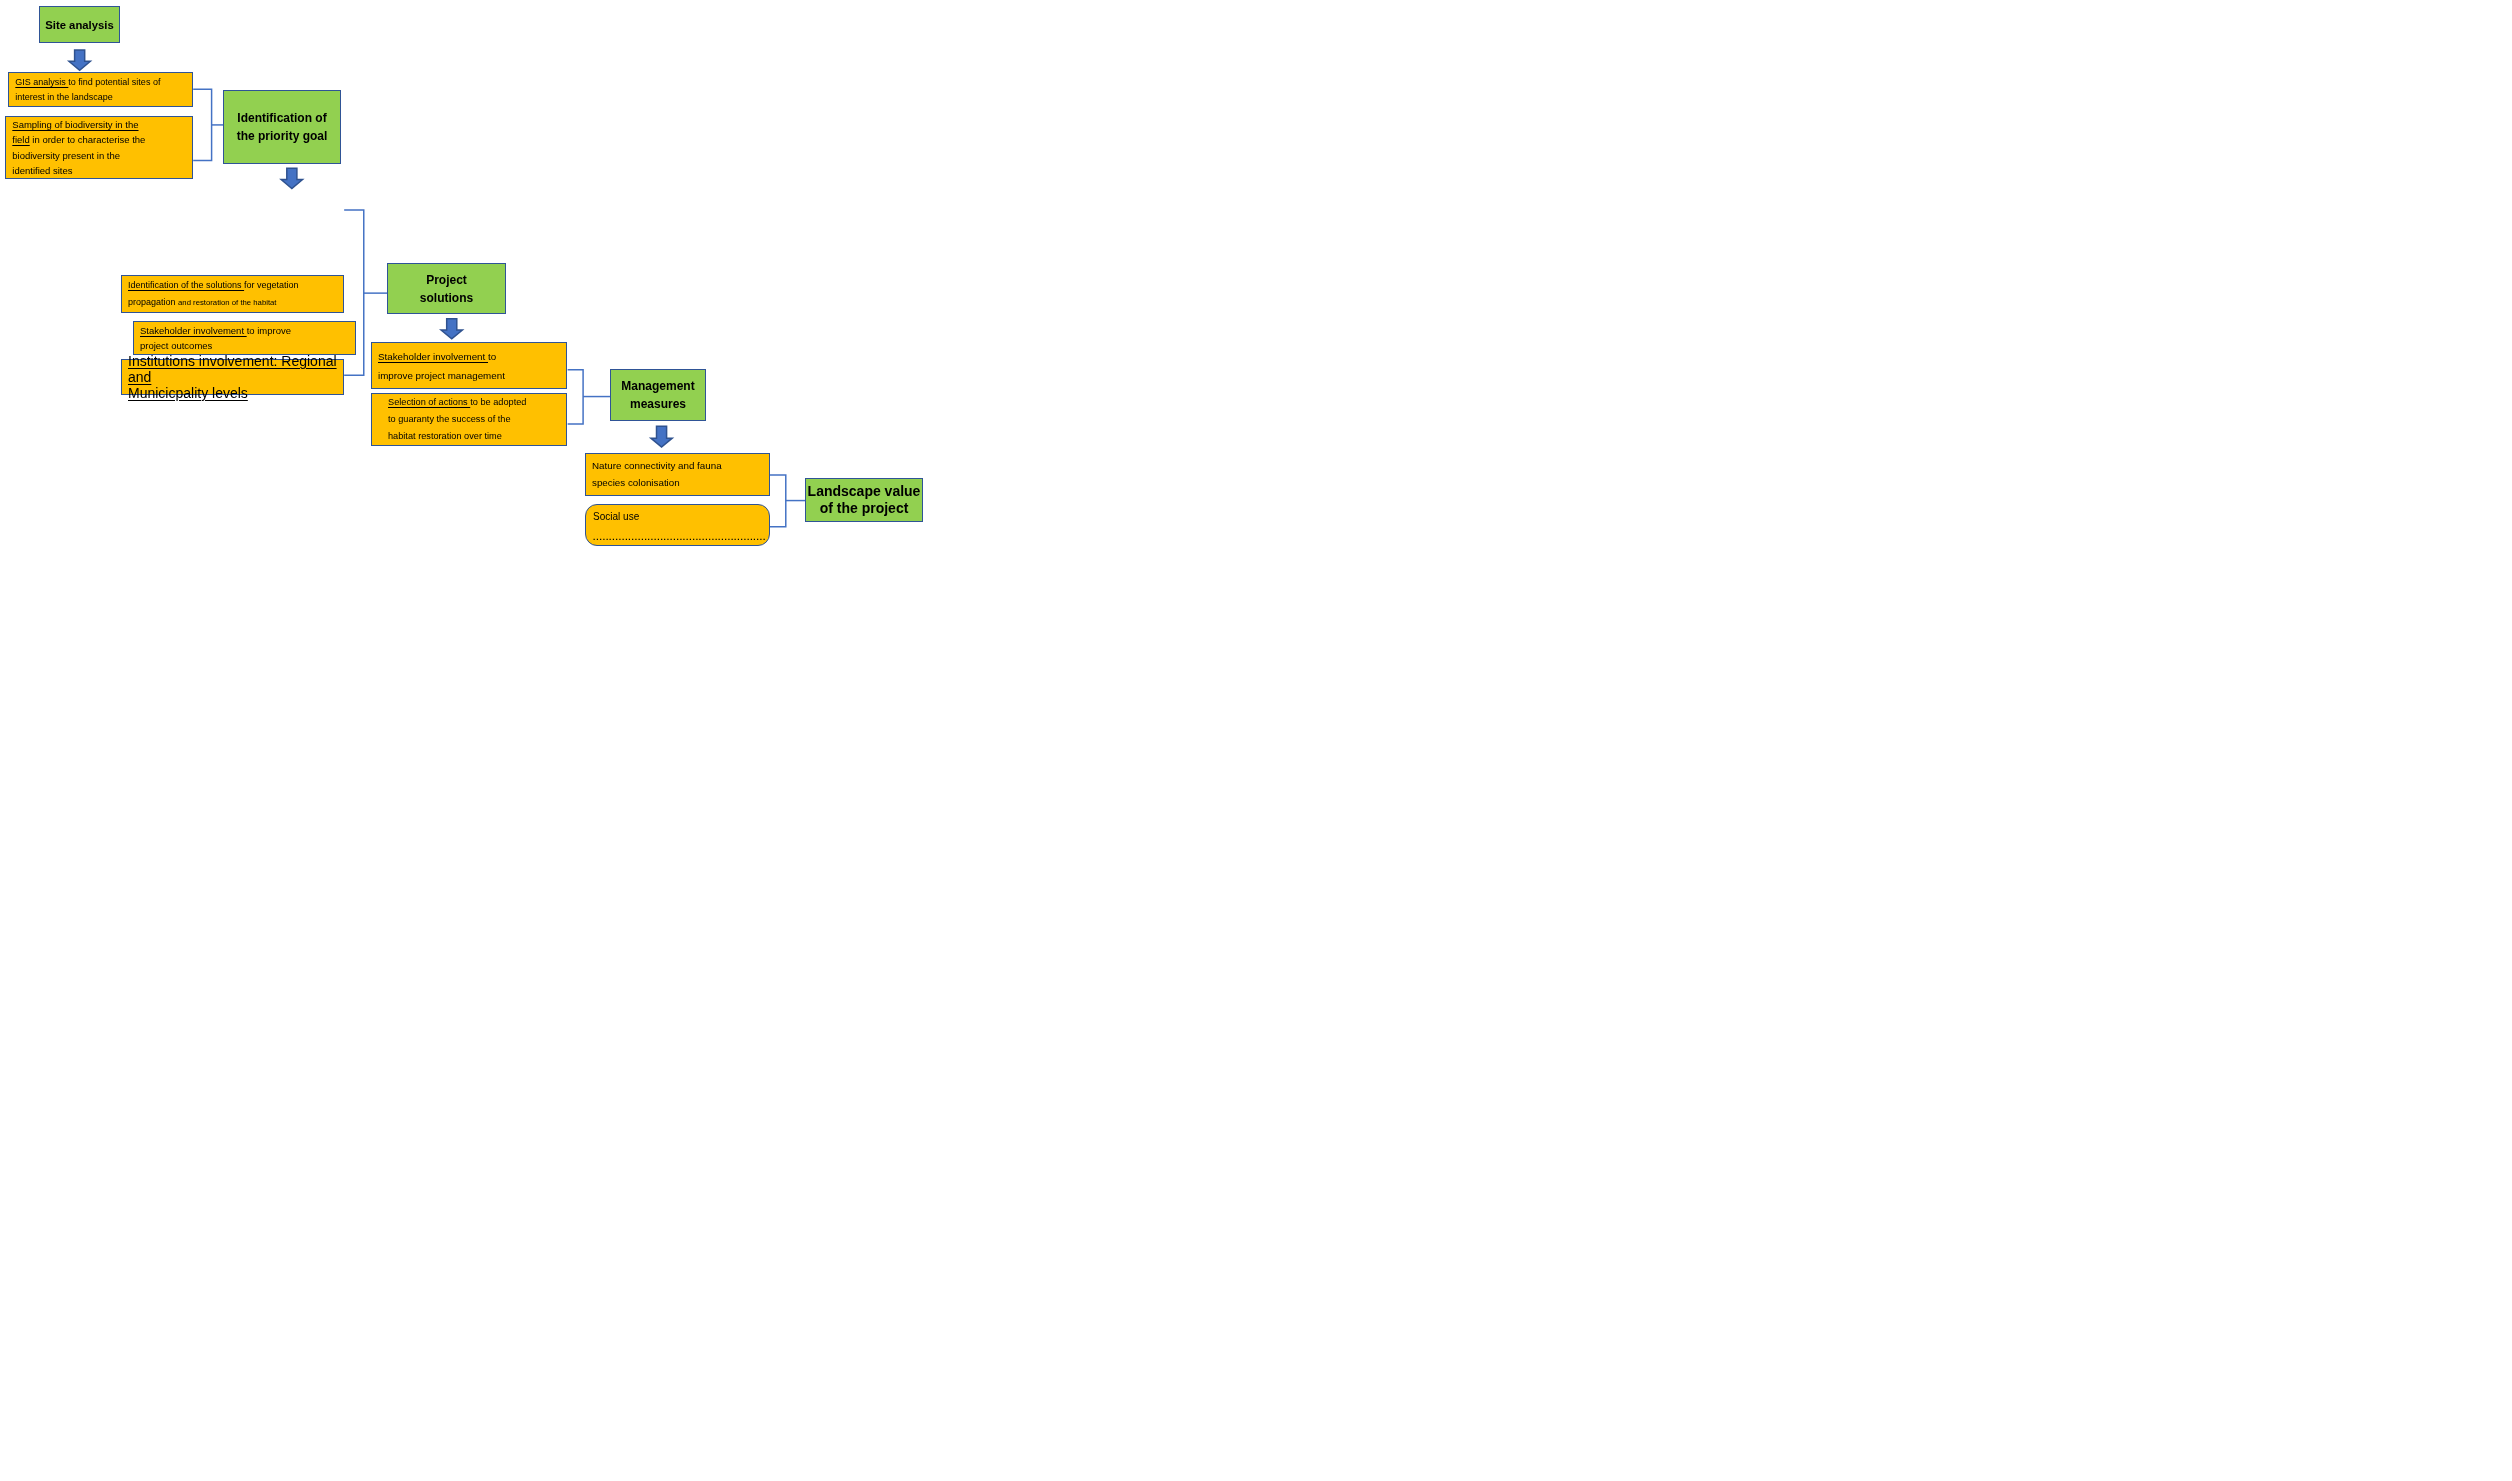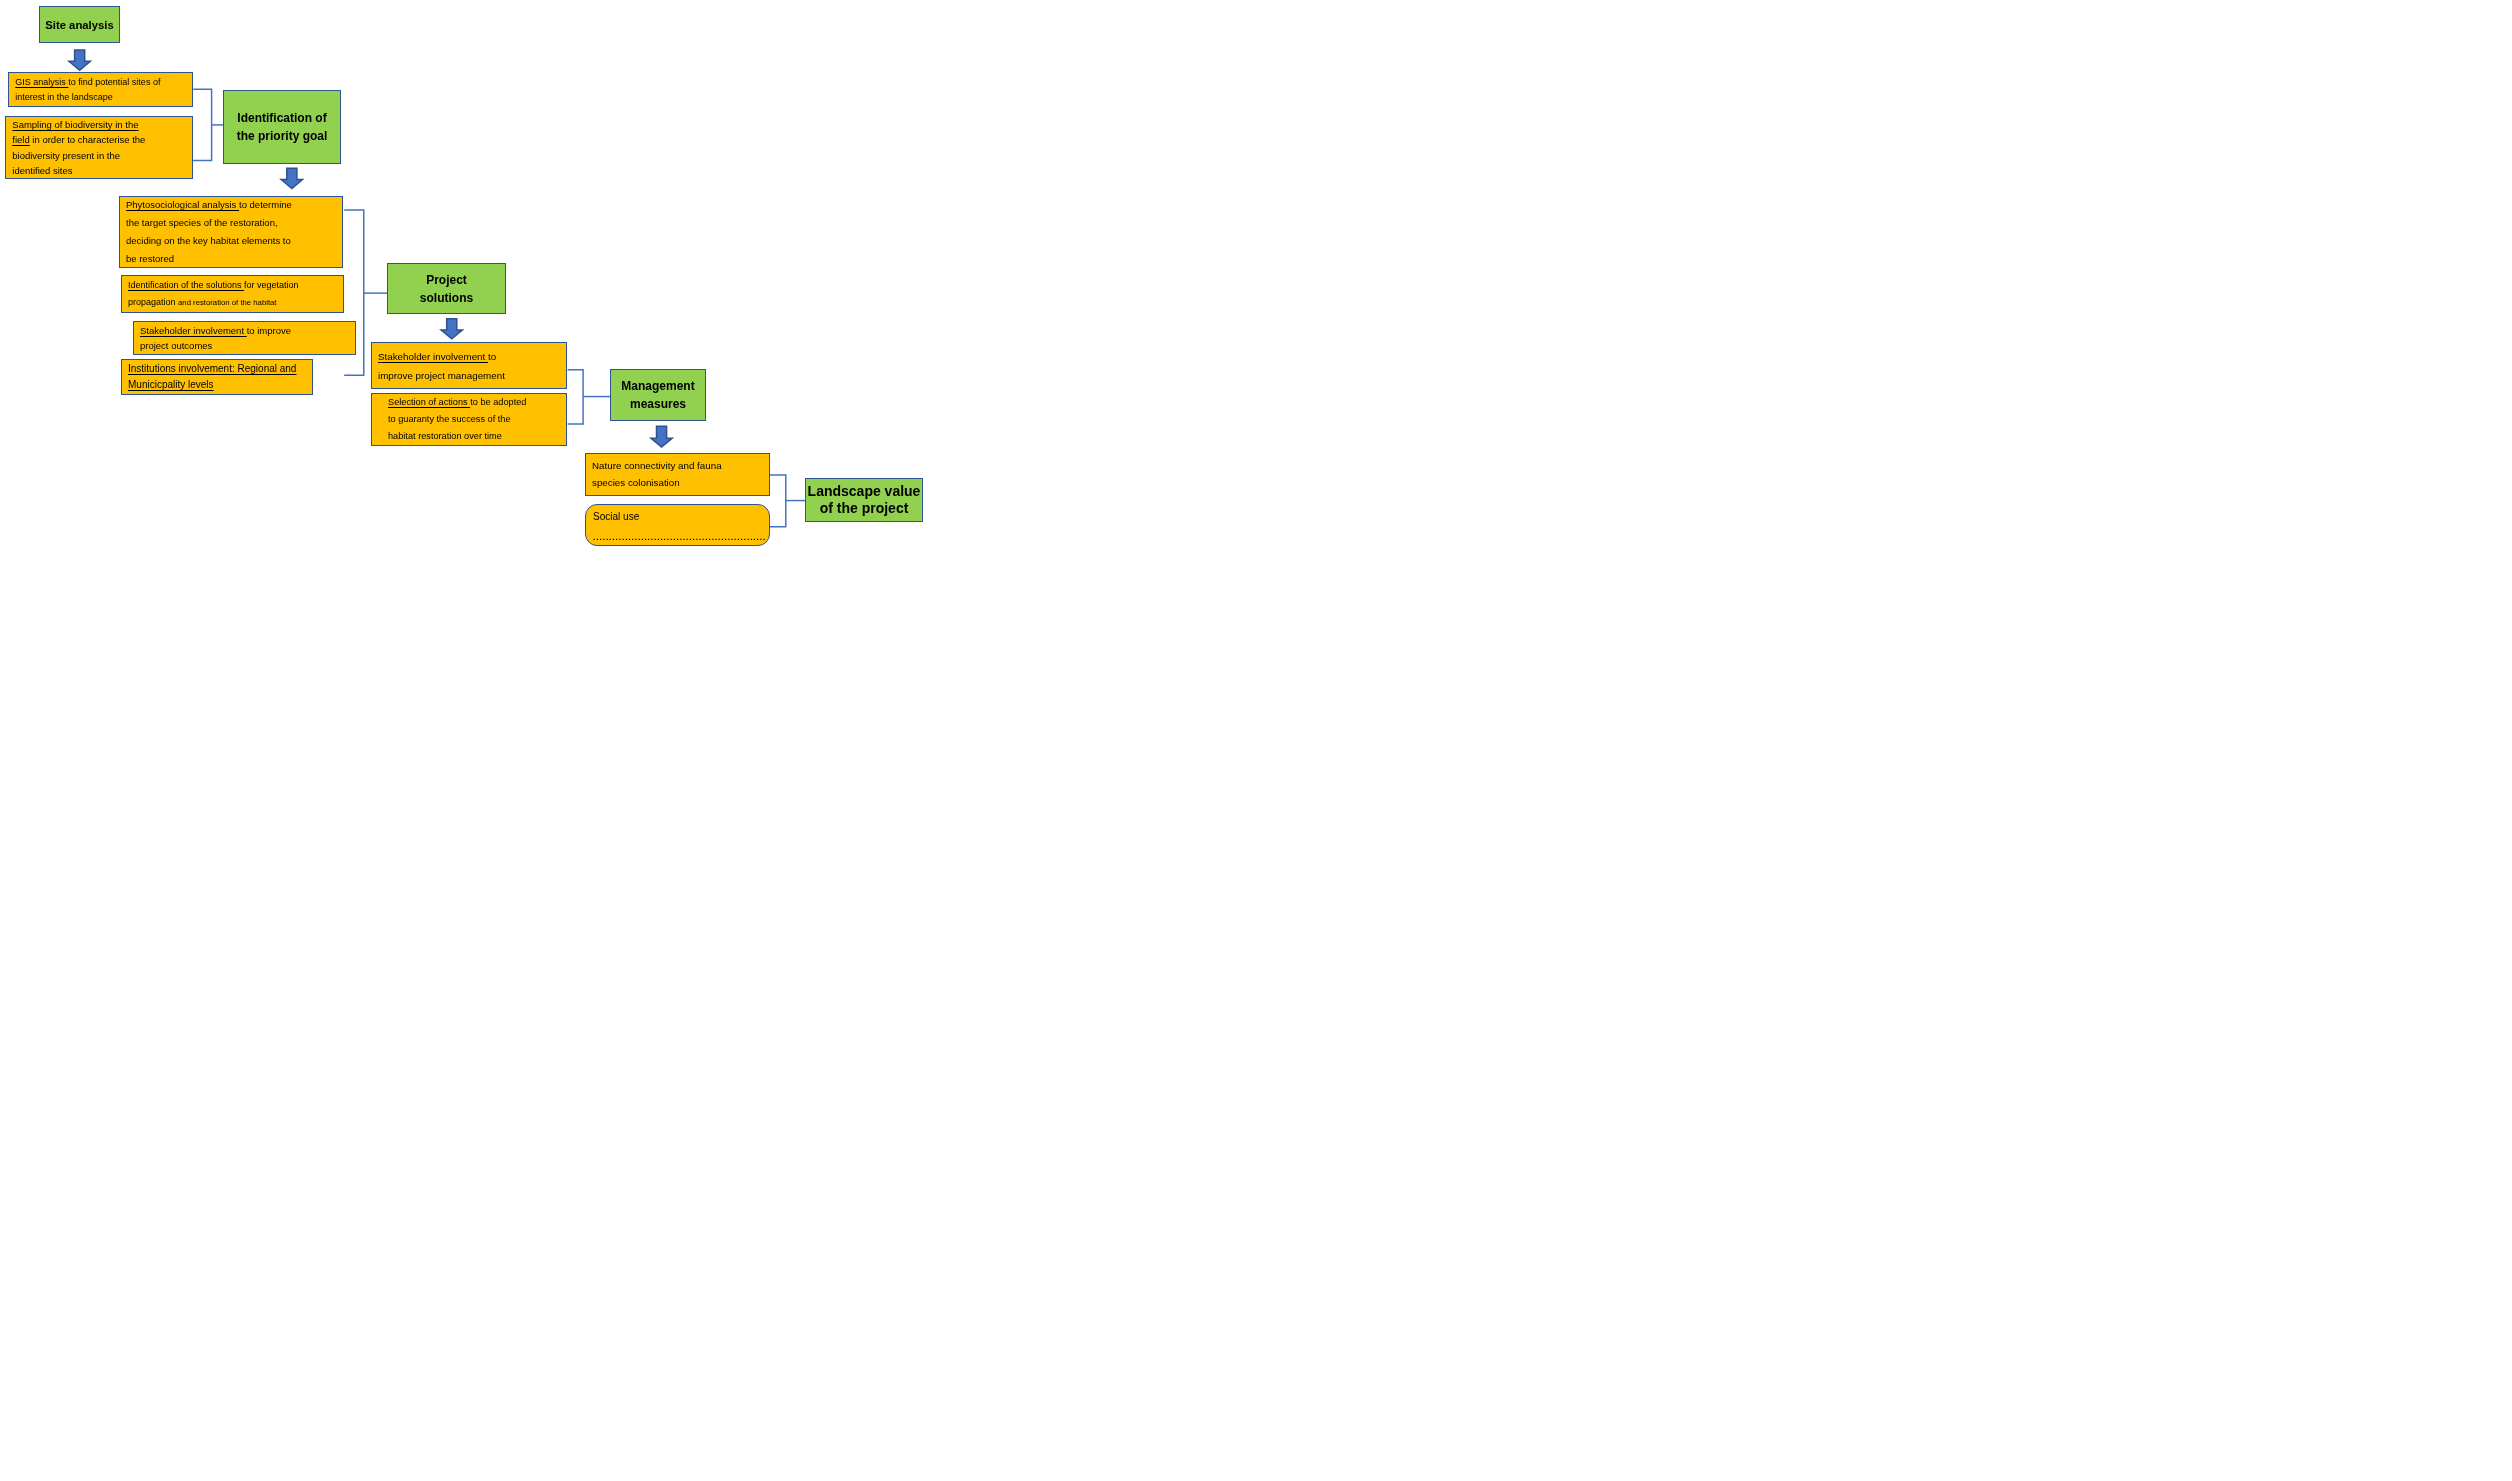--- a/index.html
+++ b/index.html
@@ -68,33 +68,30 @@
   </div>
 
   <div class="node orange" style="left:8.3px;top:72px;width:185px;height:35px;font-size:9px;line-height:15px;">
     <div class="txt"><span class="u">GIS analysis </span><span>to find potential sites of</span><br><span>interest in the landscape</span></div>
   </div>
 
   <div class="node orange" style="left:5.3px;top:116px;width:188px;height:63px;font-size:9.5px;line-height:15.4px;">
     <div class="txt"><span class="u">Sampling of biodiversity in the</span><br><span class="u">field</span><span> in order to characterise the</span><br><span>biodiversity present in the</span><br><span>identified sites</span></div>
   </div>
 
-  <div class="node orange" style="left:119px;top:196px;width:224px;height:72px;font-size:9.5px;line-height:18px;">
-    <div class="txt"><span class="u">Phytosociological analysis </span><span>to determine</span><br><span>the target species of the restoration,</span><br><span>deciding on the key habitat elements to</span><br><span>be restored</span></div>
-  </div>
 
   <div class="node orange" style="left:121px;top:275px;width:223px;height:38px;font-size:9px;line-height:16.6px;">
     <div class="txt"><span class="u">Identification of the solutions </span><span>for vegetation</span><br><span>propagation </span><span class="sm">and restoration of the habitat</span></div>
   </div>
 
   <div class="node orange" style="left:121px;top:321px;width:223px;height:34px;font-size:9.5px;line-height:15.4px;margin-left:12px;">
     <div class="txt"><span class="u">Stakeholder involvement </span><span>to improve</span><br><span>project outcomes</span></div>
   </div>
 
-  <div class="node orange" style="left:121px;top:359px;width:192px;height:36px;font-size:10px;line-height:16px;">
+  <div class="node orange" style="left:121px;top:359px;width:223px;height:36px;font-size:14px;line-height:16px;">
     <div class="txt"><span class="u">Institutions involvement: Regional and</span><br><span class="u">Municicpality levels</span></div>
   </div>
 
   <div class="node orange" style="left:371px;top:342px;width:196px;height:47px;font-size:9.8px;line-height:19px;">
     <div class="txt"><span class="u">Stakeholder involvement </span><span>to</span><br><span>improve project management</span></div>
   </div>
 
   <div class="node orange" style="left:371px;top:393px;width:196px;height:53px;font-size:9.2px;line-height:17px;padding-left:16px;">
     <div class="txt"><span class="u">Selection of actions </span><span>to be adopted</span><br><span>to guaranty the success of the</span><br><span>habitat restoration over time</span></div>
   </div>

